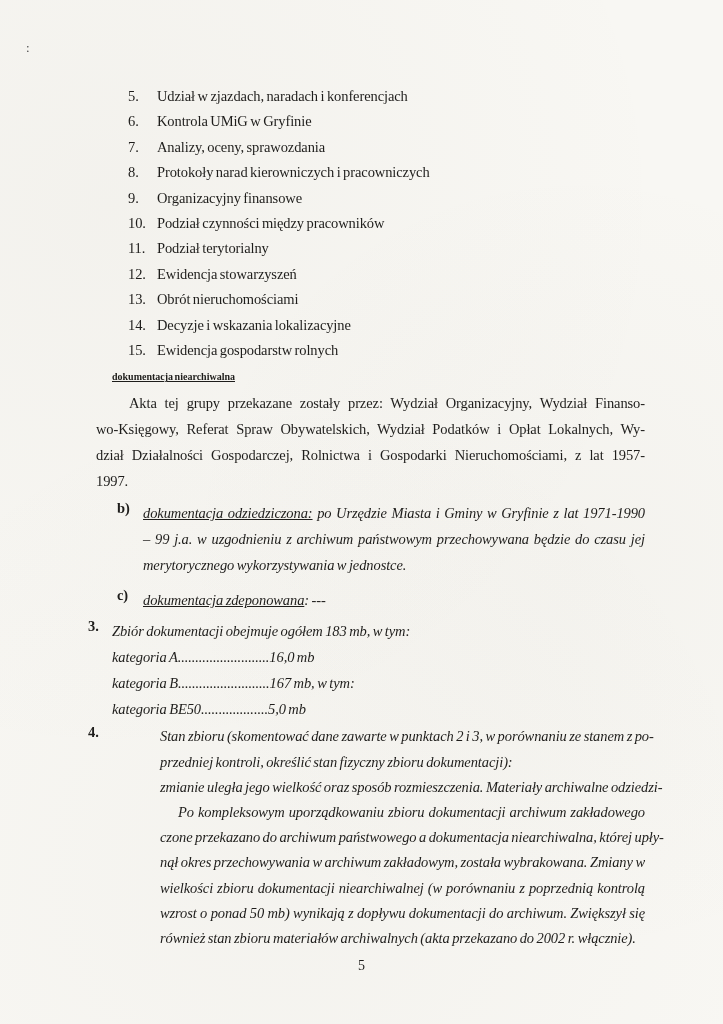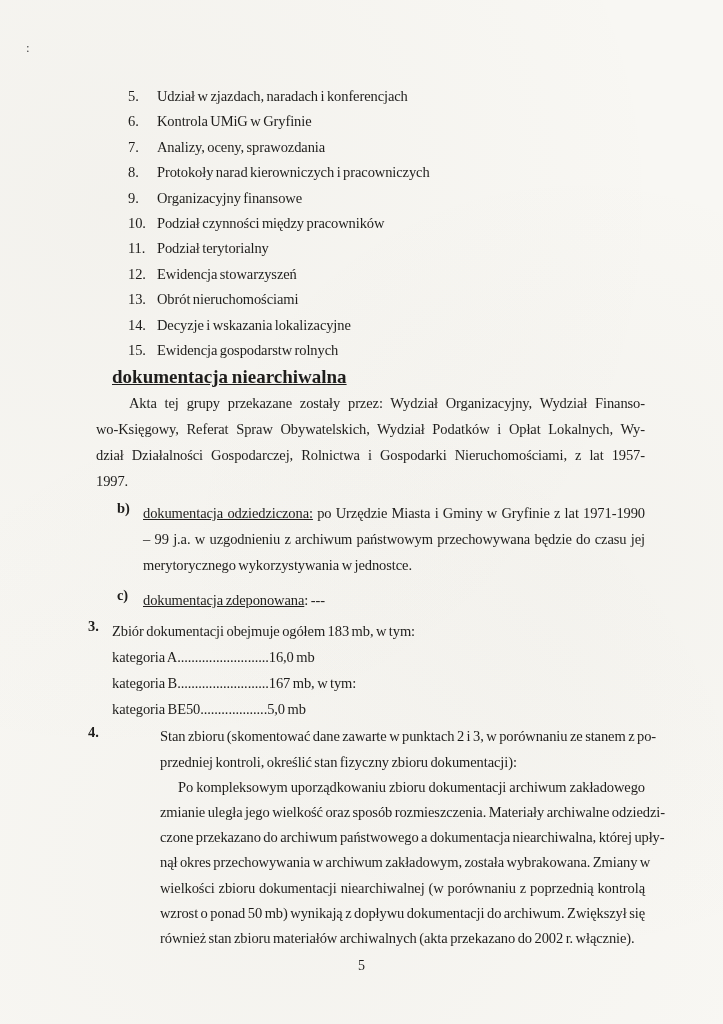--- a/index.html
+++ b/index.html
@@ -23,31 +23,31 @@
   }
   .stray {
     position:absolute; left:26px; top:40px;
     font-size:13px; color:#4a4a4a; letter-spacing:0;
   }
   .li { display:flex; line-height:25.4px; margin-left:40px; }
   .li .m { flex:none; width:29px; }
   .li .t { flex:1; min-width:0; }
   .heading {
     margin-left:24px; margin-top:1px;
-    line-height:26px; font-weight:bold; font-size:19px;
+    line-height:26px; font-weight:bold; font-size:10px;
     text-decoration:underline; letter-spacing:0;
   }
   .para { margin-left:8px; }
   .pl { line-height:26px; }
   .j { text-align:justify; text-align-last:justify; white-space:nowrap; }
   .ind33 { text-indent:33px; }
   .ind18 { text-indent:18px; }
   .item { display:flex; }
   .item .m { flex:none; font-weight:bold; }
-  .item .body { flex:1; min-width:0; }
+  .item .body { flex:1; min-width:0;font-style:italic; }
   .itemb { margin-left:29px; margin-top:6px; }
   .itemc { margin-left:29px; margin-top:9px; }
   .itemb .m, .itemc .m { width:26px; }
   .item3 { margin-top:5px; }
   .item4 { margin-top:2px; }
   .item3 .m, .item4 .m { width:24px; }
   .item4 .pl { line-height:25.2px;margin-left:48px; }
   .u { text-decoration:underline; }
   .pagenum {
     position:absolute; left:0; top:958px; width:723px;
@@ -139,22 +139,22 @@
       <div class="pl">kategoria B..........................167 mb, w tym:</div>
       <div class="pl">kategoria BE50...................5,0 mb</div>
     </div>
   </div>
 
   <div class="item item4">
     <span class="m">4.</span>
     <div class="body">
       <div class="pl j">Stan zbioru (skomentować dane zawarte w punktach 2 i 3, w porównaniu ze stanem z po-</div>
       <div class="pl">przedniej kontroli, określić stan fizyczny zbioru dokumentacji):</div>
+      <div class="pl j">zmianie uległa jego wielkość oraz sposób rozmieszczenia. Materiały archiwalne odziedzi-</div>
       <div class="pl j ind18">Po kompleksowym uporządkowaniu zbioru dokumentacji archiwum zakładowego</div>
-      <div class="pl j">zmianie uległa jego wielkość oraz sposób rozmieszczenia. Materiały archiwalne odziedzi-</div>
       <div class="pl j">czone przekazano do archiwum państwowego a dokumentacja niearchiwalna, której upły-</div>
       <div class="pl j">nął okres przechowywania w archiwum zakładowym, została wybrakowana. Zmiany w</div>
       <div class="pl j">wielkości zbioru dokumentacji niearchiwalnej (w porównaniu z poprzednią kontrolą</div>
       <div class="pl j">wzrost o ponad 50 mb) wynikają z dopływu dokumentacji do archiwum. Zwiększył się</div>
       <div class="pl">również stan zbioru materiałów archiwalnych (akta przekazano do 2002 r. włącznie).</div>
     </div>
   </div>
 
   <div class="pagenum">5</div>
 

